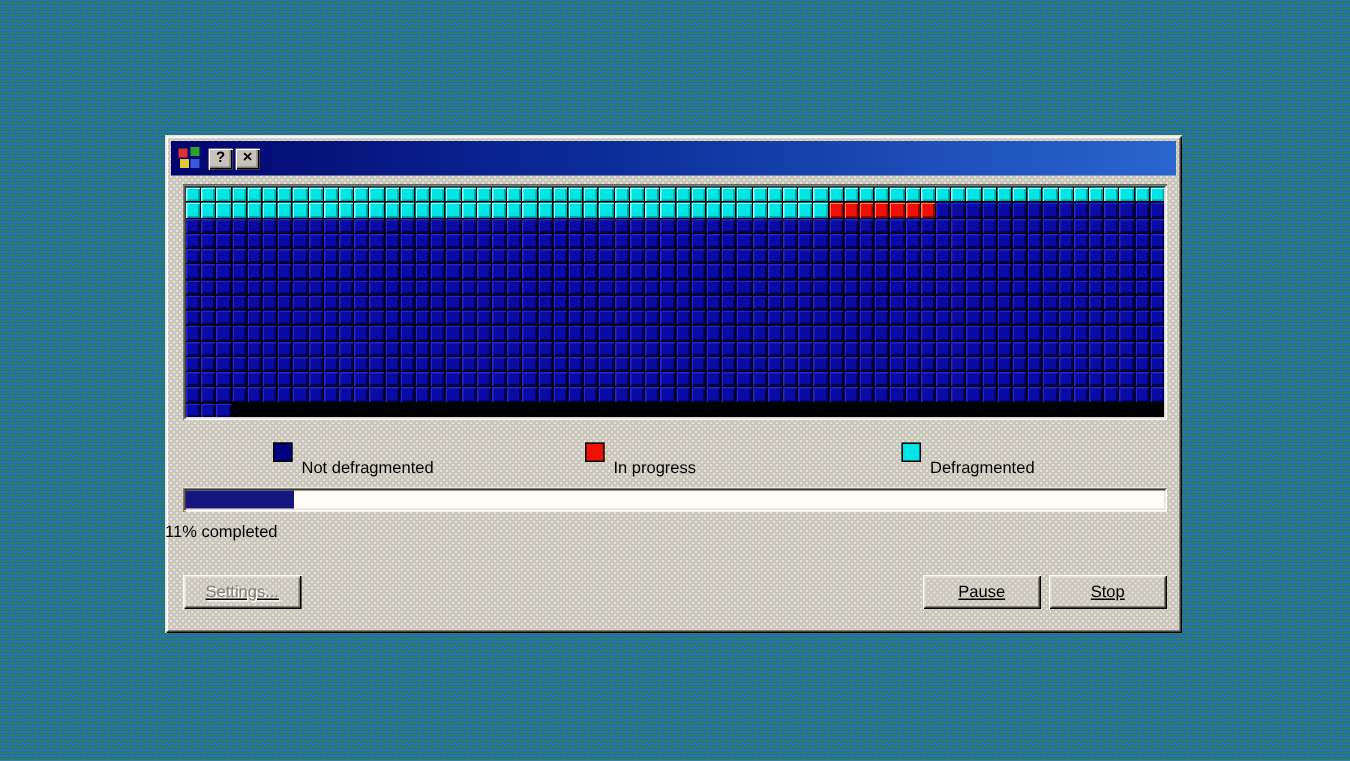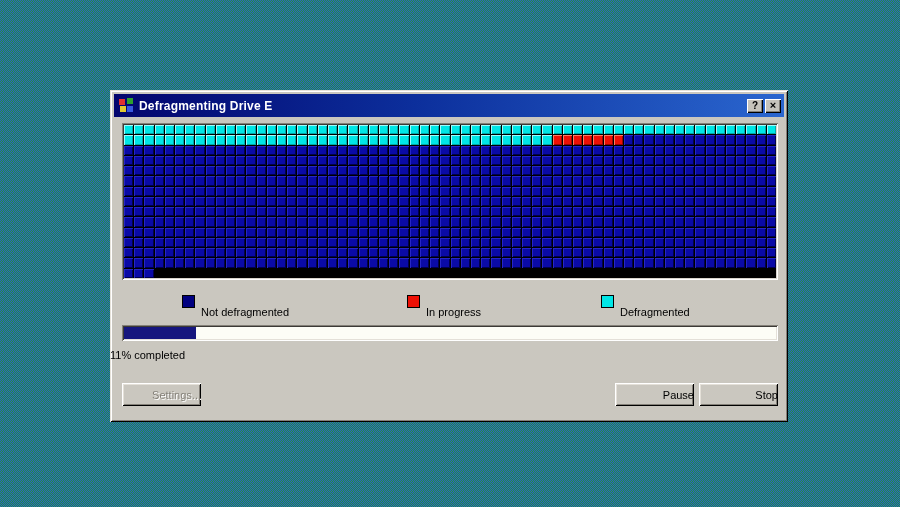--- a/index.html
+++ b/index.html
@@ -105,46 +105,46 @@
   }
   .progress-fill { height:100%; background: var(--c-fill); }
   .progress-label {
     position:absolute; left:0; right:0; top:259px; text-align:left;
     font-size:11px; color:#000;
   }
 
   
   .btn {
     position:absolute; top:293px; width:79px; height:23px;
-    display:flex; align-items:center; justify-content:flex-end;
+    display:flex; align-items:center; justify-content:center;
     font-size:11px; color:#000; cursor:default;
     box-shadow:
       inset 1px 1px 0 #fff,    inset -1px -1px 0 #000,
       inset 2px 2px 0 #e4e0d8, inset -2px -2px 0 #848078;
+    text-decoration: underline;
   }
   .btn-settings { left:12px; }
   .btn-settings .btn-label { color:#848078; text-shadow:1px 1px 0 #fff; }
   .btn-pause { left:505px; }
   .btn-stop  { left:589px; }
 </style>
 </head>
 <body>
 
 <div class="desktop">
 
   <div class="window graydither">
 
     <div class="titlebar">
       <div class="title-icon">
         <span class="ti-red"></span>
           <span class="ti-green"></span>
           <span class="ti-yellow"></span>
           <span class="ti-blue"></span>
       </div>
-      <div class="title-text">Defragmenting Drive E</div>
       <div class="tb-buttons">
         <div class="tb-btn">?</div>
         <div class="tb-btn close">×</div>
       </div>
     </div>
 
     <div class="grid-panel">
       <div class="defrag-grid" style="grid-template-columns: repeat(64, 1fr);">
           <div class="cell cell-defragmented"></div>
           <div class="cell cell-defragmented"></div>
@@ -1106,21 +1106,21 @@
           <div class="cell cell-empty"></div>
           <div class="cell cell-empty"></div>
           <div class="cell cell-empty"></div>
         </div>
     </div>
 
     <div class="legend-item" style="left:72px;">
       <span class="legend-swatch" style="background: rgb(0, 0, 128);"></span>
       <span class="legend-label">Not defragmented</span>
     </div>
-    <div class="legend-item" style="left:297px;">
+    <div class="legend-item" style="left:280px;">
       <span class="legend-swatch" style="background: rgb(238, 16, 5);"></span>
       <span class="legend-label">In progress</span>
     </div>
     <div class="legend-item" style="left:491px;">
       <span class="legend-swatch" style="background: rgb(0, 230, 230);"></span>
       <span class="legend-label">Defragmented</span>
     </div>
 
     <div class="progressbar">
       <div class="progress-fill" style="width: 11%;"></div>

